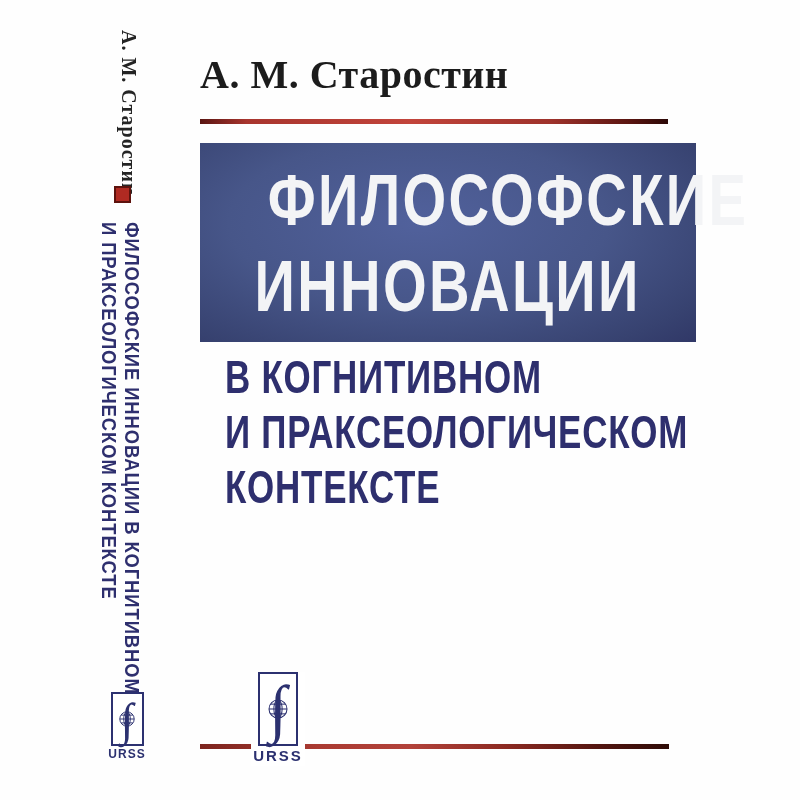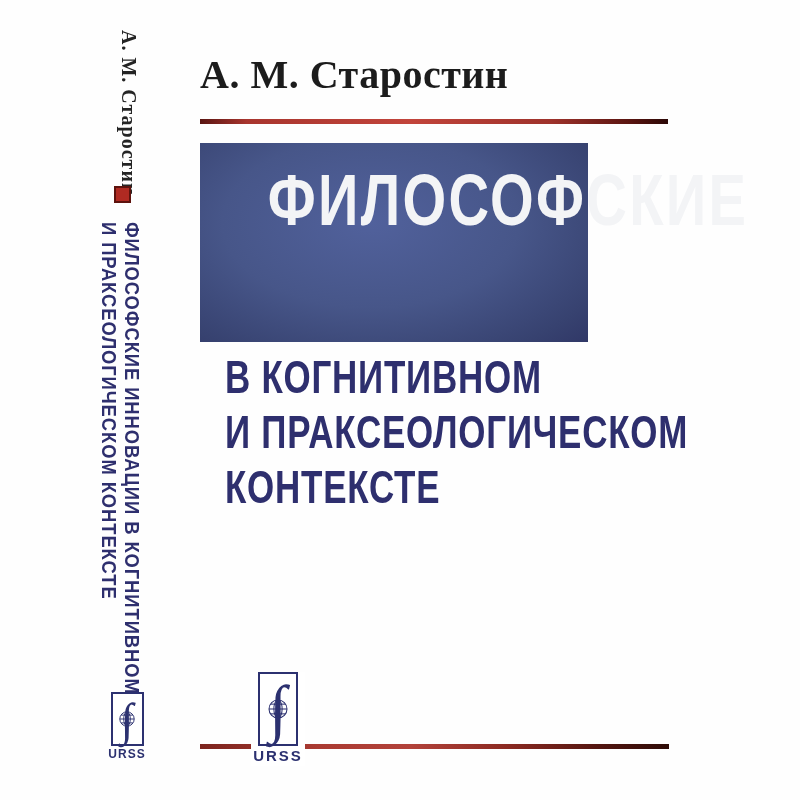--- a/index.html
+++ b/index.html
@@ -36,21 +36,21 @@
     position:absolute;left:200px;top:53px;width:285px;
     text-align:center;font-family:"Liberation Serif",serif;
     font-size:40px;font-weight:600;color:#1c1c1c;letter-spacing:0.5px;line-height:44px;
     white-space:nowrap;
   }
   .rule-top{
     position:absolute;left:200px;top:119px;width:468px;height:5px;
     background:linear-gradient(90deg,#5a1512 0%,#a8352e 10%,#c2443b 45%,#9e322b 75%,#591410 92%,#2b0806 100%);
   }
   .title-box{
-    position:absolute;left:200px;top:143px;width:388px;height:199px;
+    position:absolute;left:200px;top:143px;width:496px;height:199px;
     background:radial-gradient(ellipse 85% 95% at 44% 40%,#51619c 0%,#475689 45%,#374270 78%,#2c3161 100%);
     padding-top:14px;box-sizing:border-box;
   }
   .title-line{
     text-align:center;line-height:86px;font-size:72px;font-weight:bold;
     color:#f3f4f6;letter-spacing:3px;white-space:nowrap;
   }
   .title-line>span{display:inline-block;transform:scaleX(0.78);transform-origin:center center;}
   .subtitle{
     position:absolute;left:225px;top:350px;
@@ -122,20 +122,23 @@
 
   <div>
     <div class="front-author">А. М. Старостин</div>
 
     <div class="rule-top"></div>
 
     <div class="title-box">
       <div class="title-line">
         <span>ФИЛОСОФСКИЕ</span>
       </div>
+      <div class="title-line">
+        <span>ИННОВАЦИИ</span>
+      </div>
     </div>
 
     <div class="subtitle">
       <div class="subtitle-line">
         <span>В КОГНИТИВНОМ</span>
       </div>
       <div class="subtitle-line">
         <span>И ПРАКСЕОЛОГИЧЕСКОМ</span>
       </div>
       <div class="subtitle-line">

